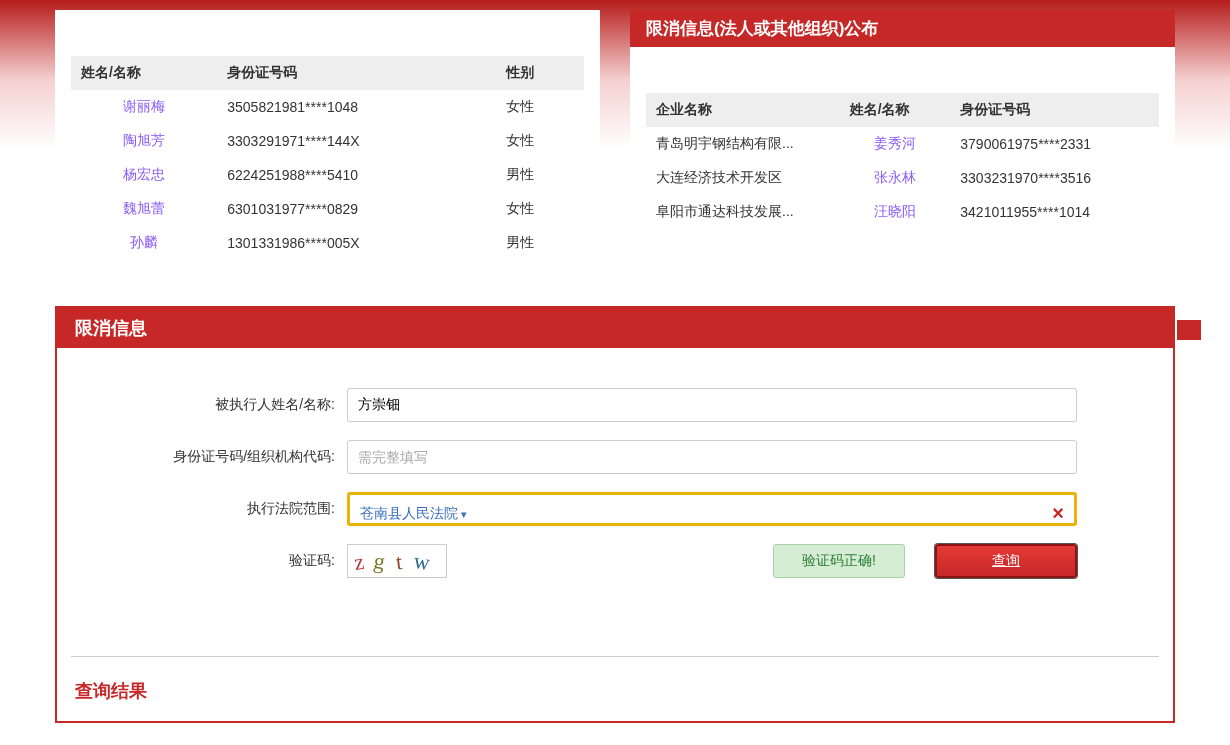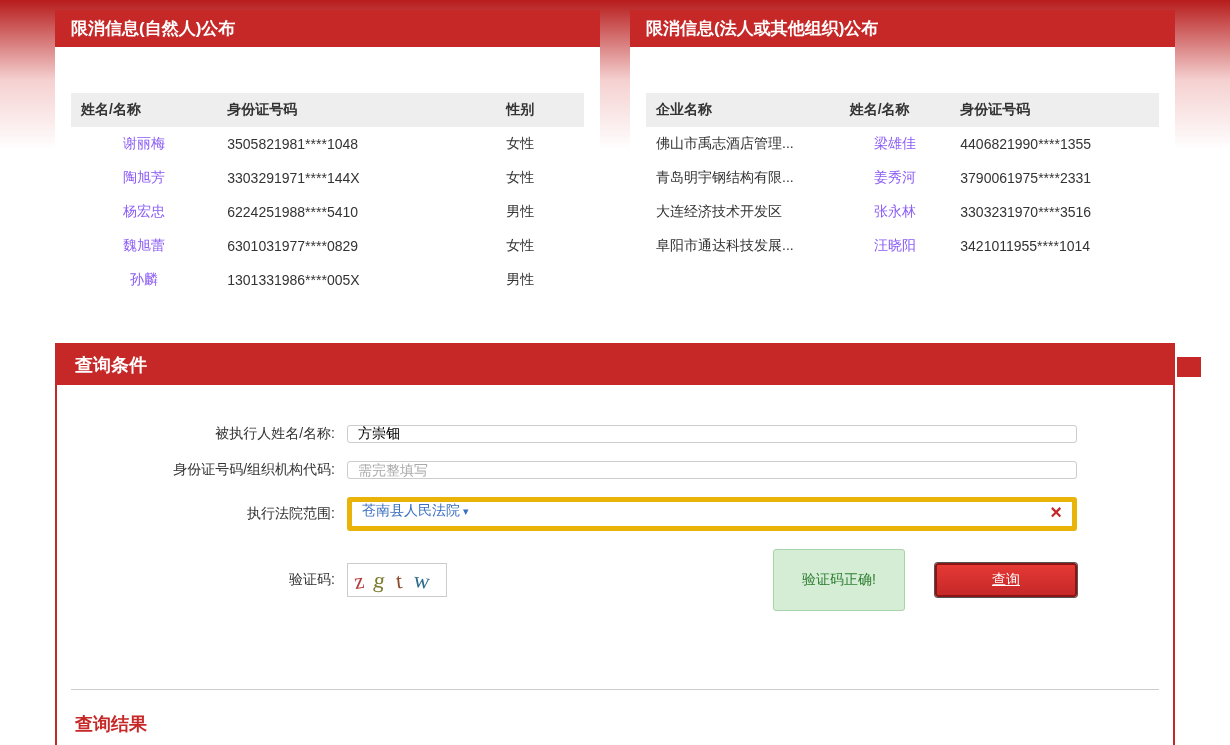--- a/index.html
+++ b/index.html
@@ -69,36 +69,36 @@
       text-align: right;
       padding-right: 12px;
       font-size: 14px;
     }
     .form-input {
       flex: 1;
       max-width: 730px;
     }
     .form-input input[type=text] {
       width: 100%;
-      height: 18px;
+      height: 34px;
       border: 1px solid #ccc;
       border-radius: 3px;
       padding: 0 10px;
       font-size: 14px;
       outline: none;
     }
     .form-input input::placeholder { color: #aaa; }
     .court-select {
       width: 100%;
       height: 34px;
-      border: 5px solid #eab308;
+      border: 3px solid #eab308;
       border-radius: 3px;
       padding: 0 10px;
       display: flex;
-      align-items: flex-start;
+      align-items: flex-end;
       justify-content: space-between;
       position: relative;
     }
     .court-select .court-text {
       color: #3a6fbf;
       cursor: pointer;
     }
     .court-select .court-text::after {
       content: " ▾";
       font-size: 11px;
@@ -123,21 +123,21 @@
       border-radius: 3px;
       padding: 0 10px;
       font-size: 14px;
       outline: none;
     }
     .captcha-svg { border: 1px solid #ccc; width: 100px; height: 34px; display:flex; align-items:center; justify-content:center; background:#fff; }
     .captcha-ok {
       background: #d5edd5;
       border: 1px solid #a7d4a7;
       color: #2e7d32;
-      padding: 21px 28px;
+      padding: 7px 28px;
       border-radius: 3px;
       margin-left: auto;
     }
     .search-btn {
       background: linear-gradient(to bottom, #e53935, #c62828);
       color: #fff;
       border: 2px solid #8b1414;
       padding: 6px 55px;
       border-radius: 3px;
       cursor: pointer;
@@ -160,21 +160,20 @@
       background: #c62828;
     }
   </style>
 </head>
 <body>
 
 <div class="container">
   <div class="top-row">
 
     <div class="panel">
-      <div class="panel-header">限消信息(自然人)公布</div>
       <div class="panel-body">
         <table>
           <thead>
             <tr>
               <th>姓名/名称</th>
               <th>身份证号码</th>
               <th>性别</th>
             </tr>
           </thead>
           <tbody id="left-rows">
@@ -214,25 +213,20 @@
         <table>
           <thead>
             <tr>
               <th>企业名称</th>
               <th>姓名/名称</th>
               <th>身份证号码</th>
             </tr>
           </thead>
           <tbody id="right-rows">
               <tr>
-                <td class="ellipsis-cell">佛山市禹志酒店管理...</td>
-                <td class="link">梁雄佳</td>
-                <td>4406821990****1355</td>
-              </tr>
-              <tr>
                 <td class="ellipsis-cell">青岛明宇钢结构有限...</td>
                 <td class="link">姜秀河</td>
                 <td>3790061975****2331</td>
               </tr>
               <tr>
                 <td class="ellipsis-cell">大连经济技术开发区</td>
                 <td class="link">张永林</td>
                 <td>3303231970****3516</td>
               </tr>
               <tr>
@@ -243,21 +237,21 @@
             </tbody>
         </table>
       </div>
     </div>
 
   </div>
 
   <div class="query-section">
     <div class="query-header-stripe"></div>
     <div class="header-bar-wrapper">
-      <div class="query-header">查询条件</div>
+      <div class="query-header">限消信息</div>
     </div>
 
     <div class="form-area">
       <div class="form-row">
         <div class="form-label">被执行人姓名/名称:</div>
         <div class="form-input">
           <input type="text" value="方崇钿" style="">
         </div>
       </div>
 

